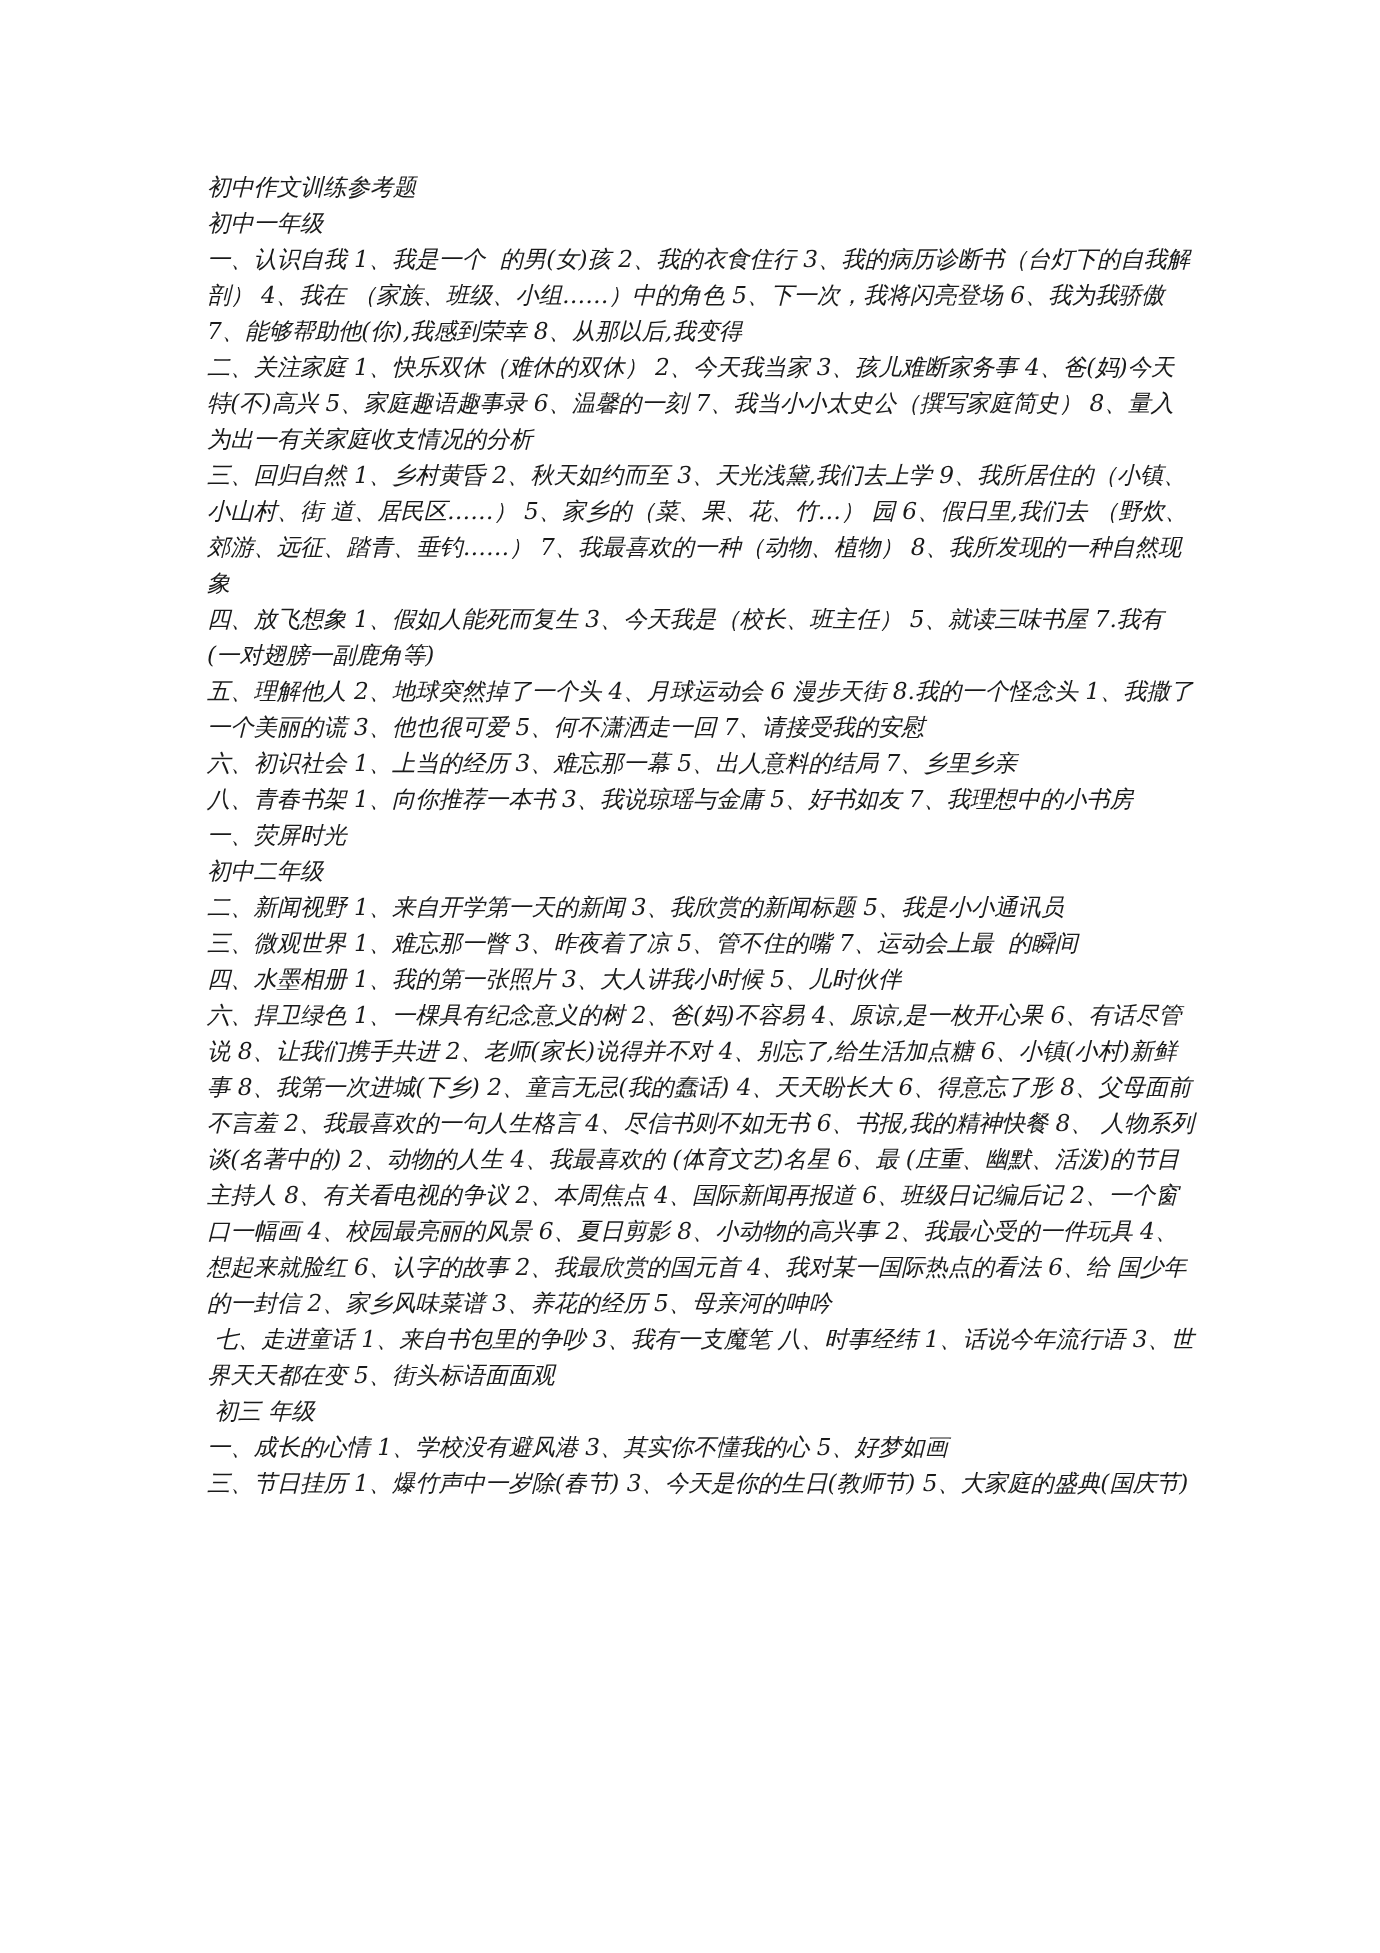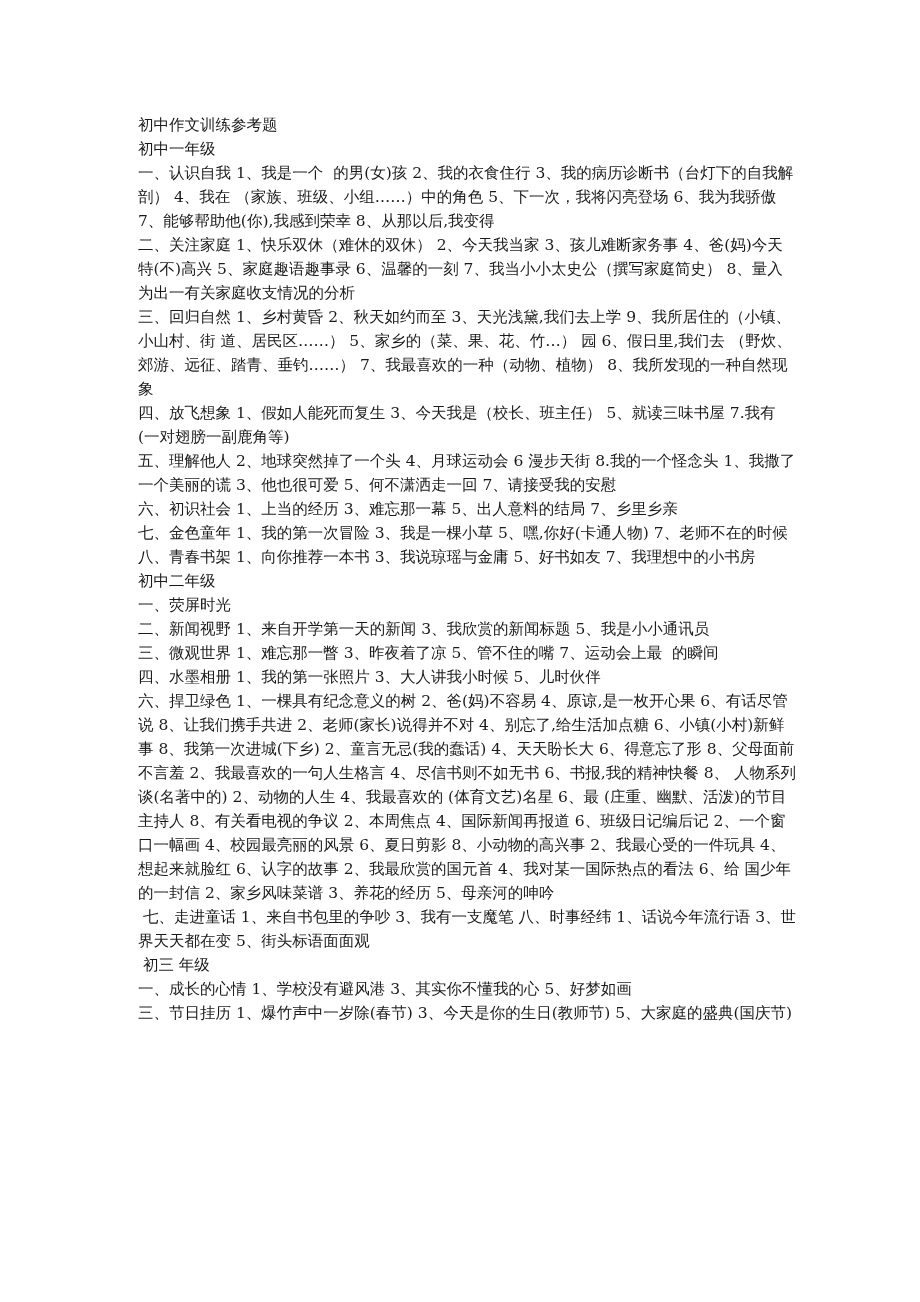--- a/index.html
+++ b/index.html
@@ -7,43 +7,42 @@
     .page {
       position: absolute;
       left: 138px;
       top: 113px;
       width: 660px;
       font-family: "DejaVu Serif", "Liberation Serif", serif;
       font-size: 15.5px;
       line-height: 24px;
       color: #1a1a1a;
     }
-    .line { white-space: pre-wrap; word-break: break-all; margin: 0; }
+    .line { white-space: pre-wrap; word-break: break-all; margin: 0; font-style: italic; }
   </style>
 </head>
 <body>
 
 <div class="page">
   <p class="line">初中作文训练参考题</p>
 
   <div>
     <p class="line">初中一年级</p>
     <p class="line">一、认识自我 1、我是一个  的男(女)孩 2、我的衣食住行 3、我的病历诊断书（台灯下的自我解剖） 4、我在 （家族、班级、小组……）中的角色 5、下一次，我将闪亮登场 6、我为我骄傲 7、能够帮助他(你),我感到荣幸 8、从那以后,我变得</p>
     <p class="line">二、关注家庭 1、快乐双休（难休的双休） 2、今天我当家 3、孩儿难断家务事 4、爸(妈)今天特(不)高兴 5、家庭趣语趣事录 6、温馨的一刻 7、我当小小太史公（撰写家庭简史） 8、量入为出一有关家庭收支情况的分析</p>
     <p class="line">三、回归自然 1、乡村黄昏 2、秋天如约而至 3、天光浅黛,我们去上学 9、我所居住的（小镇、小山村、街 道、居民区……） 5、家乡的（菜、果、花、竹…） 园 6、假日里,我们去 （野炊、郊游、远征、踏青、垂钓……） 7、我最喜欢的一种（动物、植物） 8、我所发现的一种自然现象</p>
     <p class="line">四、放飞想象 1、假如人能死而复生 3、今天我是（校长、班主任） 5、就读三味书屋 7.我有 (一对翅膀一副鹿角等)</p>
     <p class="line">五、理解他人 2、地球突然掉了一个头 4、月球运动会 6 漫步天街 8.我的一个怪念头 1、我撒了一个美丽的谎 3、他也很可爱 5、何不潇洒走一回 7、请接受我的安慰</p>
     <p class="line">六、初识社会 1、上当的经历 3、难忘那一幕 5、出人意料的结局 7、乡里乡亲</p>
-    <p class="line">七、金色童年 1、我的第一次冒险 3、我是一棵小草 5、嘿,你好(卡通人物) 7、老师不在的时候</p>
     <p class="line">八、青春书架 1、向你推荐一本书 3、我说琼瑶与金庸 5、好书如友 7、我理想中的小书房</p>
   </div>
 
   <div>
+    <p class="line">一、荧屏时光</p>
     <p class="line">初中二年级</p>
-    <p class="line">一、荧屏时光</p>
     <p class="line">二、新闻视野 1、来自开学第一天的新闻 3、我欣赏的新闻标题 5、我是小小通讯员</p>
     <p class="line">三、微观世界 1、难忘那一瞥 3、昨夜着了凉 5、管不住的嘴 7、运动会上最  的瞬间</p>
     <p class="line">四、水墨相册 1、我的第一张照片 3、大人讲我小时候 5、儿时伙伴</p>
     <p class="line">六、捍卫绿色 1、一棵具有纪念意义的树 2、爸(妈)不容易 4、原谅,是一枚开心果 6、有话尽管说 8、让我们携手共进 2、老师(家长)说得并不对 4、别忘了,给生活加点糖 6、小镇(小村)新鲜事 8、我第一次进城(下乡) 2、童言无忌(我的蠢话) 4、天天盼长大 6、得意忘了形 8、父母面前不言羞 2、我最喜欢的一句人生格言 4、尽信书则不如无书 6、书报,我的精神快餐 8、 人物系列谈(名著中的) 2、动物的人生 4、我最喜欢的 (体育文艺)名星 6、最 (庄重、幽默、活泼)的节目主持人 8、有关看电视的争议 2、本周焦点 4、国际新闻再报道 6、班级日记编后记 2、一个窗口一幅画 4、校园最亮丽的风景 6、夏日剪影 8、小动物的高兴事 2、我最心受的一件玩具 4、想起来就脸红 6、认字的故事 2、我最欣赏的国元首 4、我对某一国际热点的看法 6、给 国少年的一封信 2、家乡风味菜谱 3、养花的经历 5、母亲河的呻吟</p>
     <p class="line"> 七、走进童话 1、来自书包里的争吵 3、我有一支魔笔 八、时事经纬 1、话说今年流行语 3、世界天天都在变 5、街头标语面面观</p>
   </div>
 
   <div>
     <p class="line"> 初三 年级</p>
     <p class="line">一、成长的心情 1、学校没有避风港 3、其实你不懂我的心 5、好梦如画</p>

